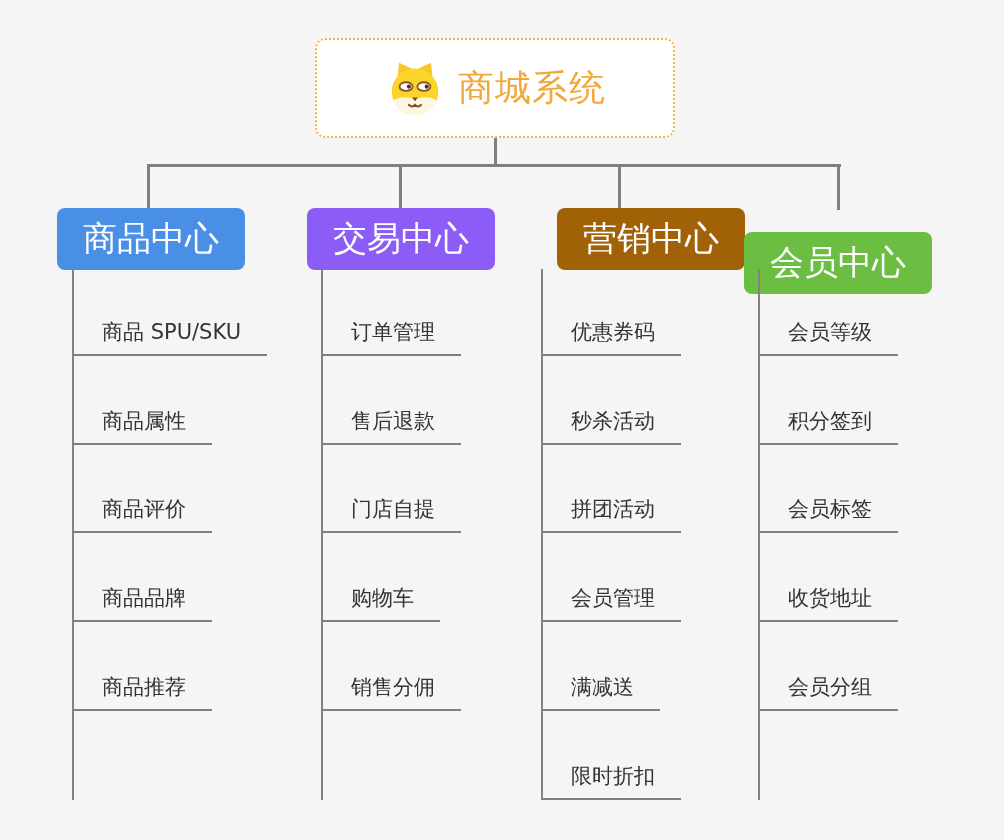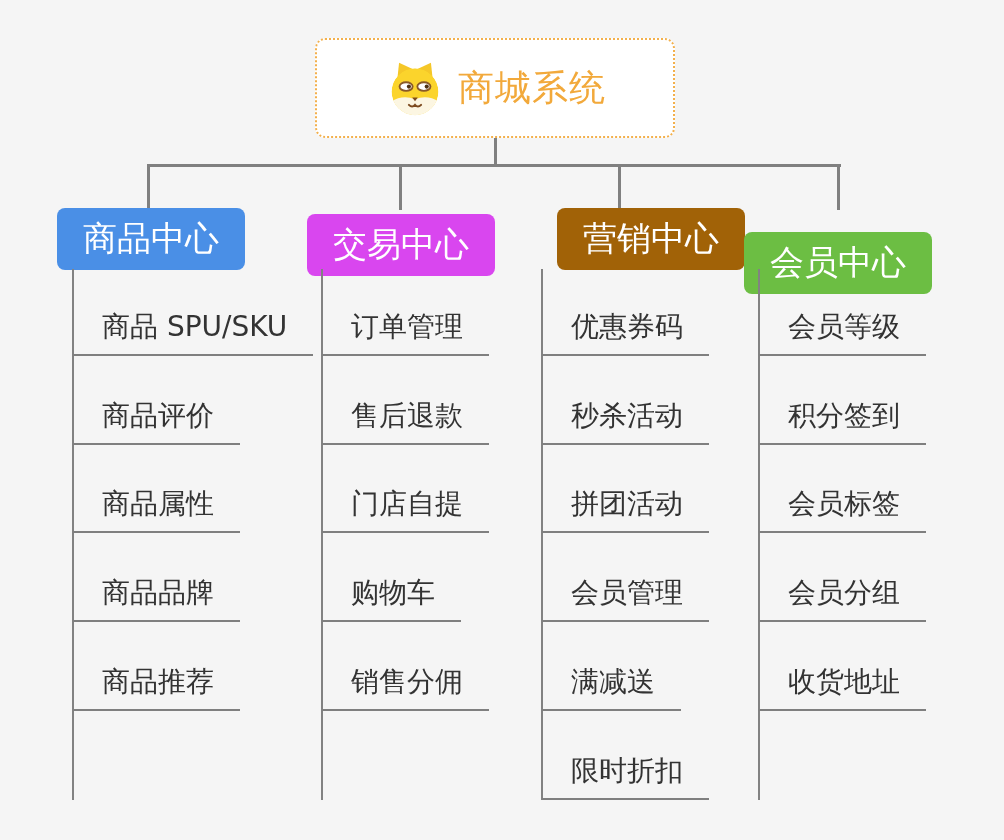--- a/index.html
+++ b/index.html
@@ -31,21 +31,21 @@
   }
 
   
   .branch-column { position:absolute; top:267px; }
   .v-line { position:absolute; left:-1px; top:2px; width:2px; height:531px; background:#828282; }
   .tree-item {
     position:relative; width:max-content; height:88.8px;
     display:flex; align-items:flex-end;
     padding:0 26px 8px 29px;
     border-bottom:2px solid #7f7f7f;
-    font-size:28px; color:#333333; white-space:nowrap;
+    font-size:21px; color:#333333; white-space:nowrap;
   }
 </style>
 </head>
 <body>
 
 <div class="canvas">
 
   <div class="root-node">
     <span class="dog">
       <svg viewBox="0 0 64 64" width="62" height="60" aria-hidden="true">
@@ -71,27 +71,27 @@
 
   <div class="conn root-stub"></div>
   <div class="conn h-line"></div>
 
   <div id="branches">
       <div class="conn v-stub" style="left: 146.5px;"></div>
       <div class="branch-header" style="left: 57px; background: rgb(74, 143, 230);">商品中心</div>
       <div class="branch-column" style="left: 73px;">
         <div class="v-line"></div>
         <div class="tree-item">商品 SPU/SKU</div>
+        <div class="tree-item">商品属性</div>
         <div class="tree-item">商品评价</div>
-        <div class="tree-item">商品属性</div>
         <div class="tree-item">商品品牌</div>
         <div class="tree-item">商品推荐</div>
       </div>
       <div class="conn v-stub" style="left: 398.5px;"></div>
-      <div class="branch-header" style="left: 307px; background: #d946ef; margin-top: 6px;">交易中心</div>
+      <div class="branch-header" style="left: 307px; background: #8b5cf6;">交易中心</div>
       <div class="branch-column" style="left: 322px;">
         <div class="v-line"></div>
         <div class="tree-item">订单管理</div>
         <div class="tree-item">售后退款</div>
         <div class="tree-item">门店自提</div>
         <div class="tree-item">购物车</div>
         <div class="tree-item">销售分佣</div>
       </div>
       <div class="conn v-stub" style="left: 617.5px;"></div>
       <div class="branch-header" style="left: 557px; background: #a16207;">营销中心</div>
@@ -104,17 +104,17 @@
         <div class="tree-item">满减送</div>
         <div class="tree-item">限时折扣</div>
       </div>
       <div class="conn v-stub" style="left: 836.5px;"></div>
       <div class="branch-header" style="left: 744px; background: rgb(108, 190, 67); margin-top: 24px;">会员中心</div>
       <div class="branch-column" style="left: 759px;">
         <div class="v-line"></div>
         <div class="tree-item">会员等级</div>
         <div class="tree-item">积分签到</div>
         <div class="tree-item">会员标签</div>
+        <div class="tree-item">收货地址</div>
         <div class="tree-item">会员分组</div>
-        <div class="tree-item">收货地址</div>
       </div>
     </div>
 </div>
 
 </body></html>

